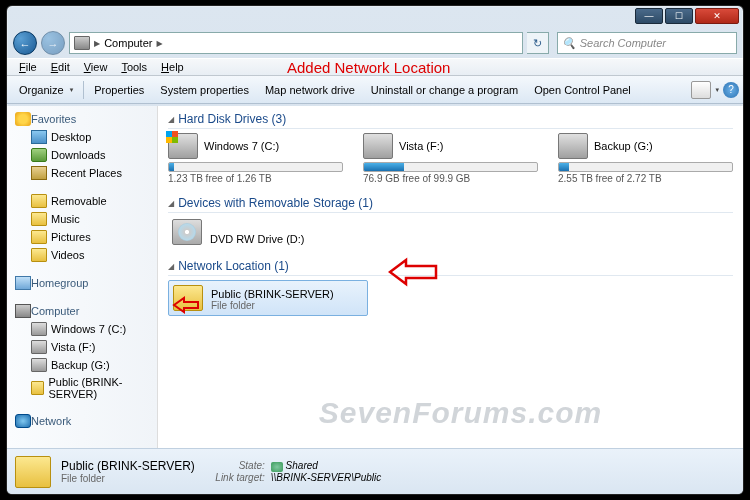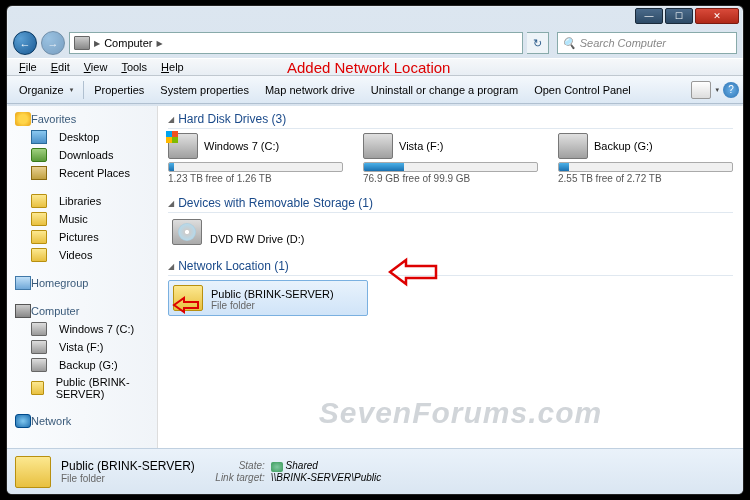--- a/index.html
+++ b/index.html
@@ -25,21 +25,21 @@
 .toolbar .tb { padding:4px 8px; display:flex; align-items:center; gap:3px; }
 .toolbar .sep { width:1px; height:18px; background:#b0c0d0; margin:0 2px; }
 .toolbar .dd::after { content:"▾"; font-size:7px; color:#444; margin-left:3px; }
 .toolbar .right { margin-left:auto; display:flex; align-items:center; gap:4px; }
 .viewico { width:20px; height:18px; background:linear-gradient(#fff,#ddd); border:1px solid #999; border-radius:2px; }
 .helpico { width:16px; height:16px; border-radius:8px; background:radial-gradient(#6ab0e8,#2a70b0); color:#fff; font-size:10px; display:flex; align-items:center; justify-content:center; }
 .body { position:absolute; top:100px; bottom:46px; left:0; right:0; display:flex; background:#fff; }
 .sidebar { width:170px; border-right:1px solid #ddd; font-size:11px; padding:4px 0; overflow:hidden; background:linear-gradient(to right,#fafcfe,#f0f4f8); }
 .sgrp { margin-bottom:10px; }
 .shead { display:flex; align-items:center; padding:2px 8px; color:#3a5a7a; }
-.sitem { display:flex; align-items:center; gap:12px; padding:2px 8px 2px 24px; }
+.sitem { display:flex; align-items:center; gap:4px; padding:2px 8px 2px 24px; }
 .ico { width:16px; height:14px; display:inline-block; }
 .ico.fav { background:radial-gradient(circle,#ffd54a 40%,#e8a010); border-radius:3px; }
 .ico.desk { background:linear-gradient(#8ac8f0,#4a90c8); border:1px solid #2a6a9a; }
 .ico.dl { background:linear-gradient(#a0d080,#5a9a3a); border:1px solid #3a7a1a; border-radius:2px; }
 .ico.rec { background:linear-gradient(#e8d090,#c0a040); border:1px solid #8a6a10; }
 .ico.lib { background:linear-gradient(#b0d0f0,#6090c0); border:1px solid #3a6a9a; border-radius:2px; }
 .ico.fold { background:linear-gradient(#fce890,#e8c040); border:1px solid #b89010; border-radius:1px; }
 .ico.hg { background:linear-gradient(#c0e0f8,#70a8d8); border:1px solid #4078a8; }
 .ico.comp { background:linear-gradient(#ccc,#888); border:1px solid #555; }
 .ico.drv { background:linear-gradient(#ddd,#999); border:1px solid #666; border-radius:1px; }
@@ -138,21 +138,21 @@
             <span>Downloads</span>
           </div>
         <div class="sitem">
             <span class="ico rec"></span>
             <span>Recent Places</span>
           </div>
       </div>
       <div class="sgrp">
         <div class="sitem">
             <span class="ico fold"></span>
-            <span>Libraries</span>
+            <span>Removable</span>
           </div>
         <div class="sitem">
             <span class="ico fold"></span>
             <span>Music</span>
           </div>
         <div class="sitem">
             <span class="ico fold"></span>
             <span>Pictures</span>
           </div>
         <div class="sitem">

